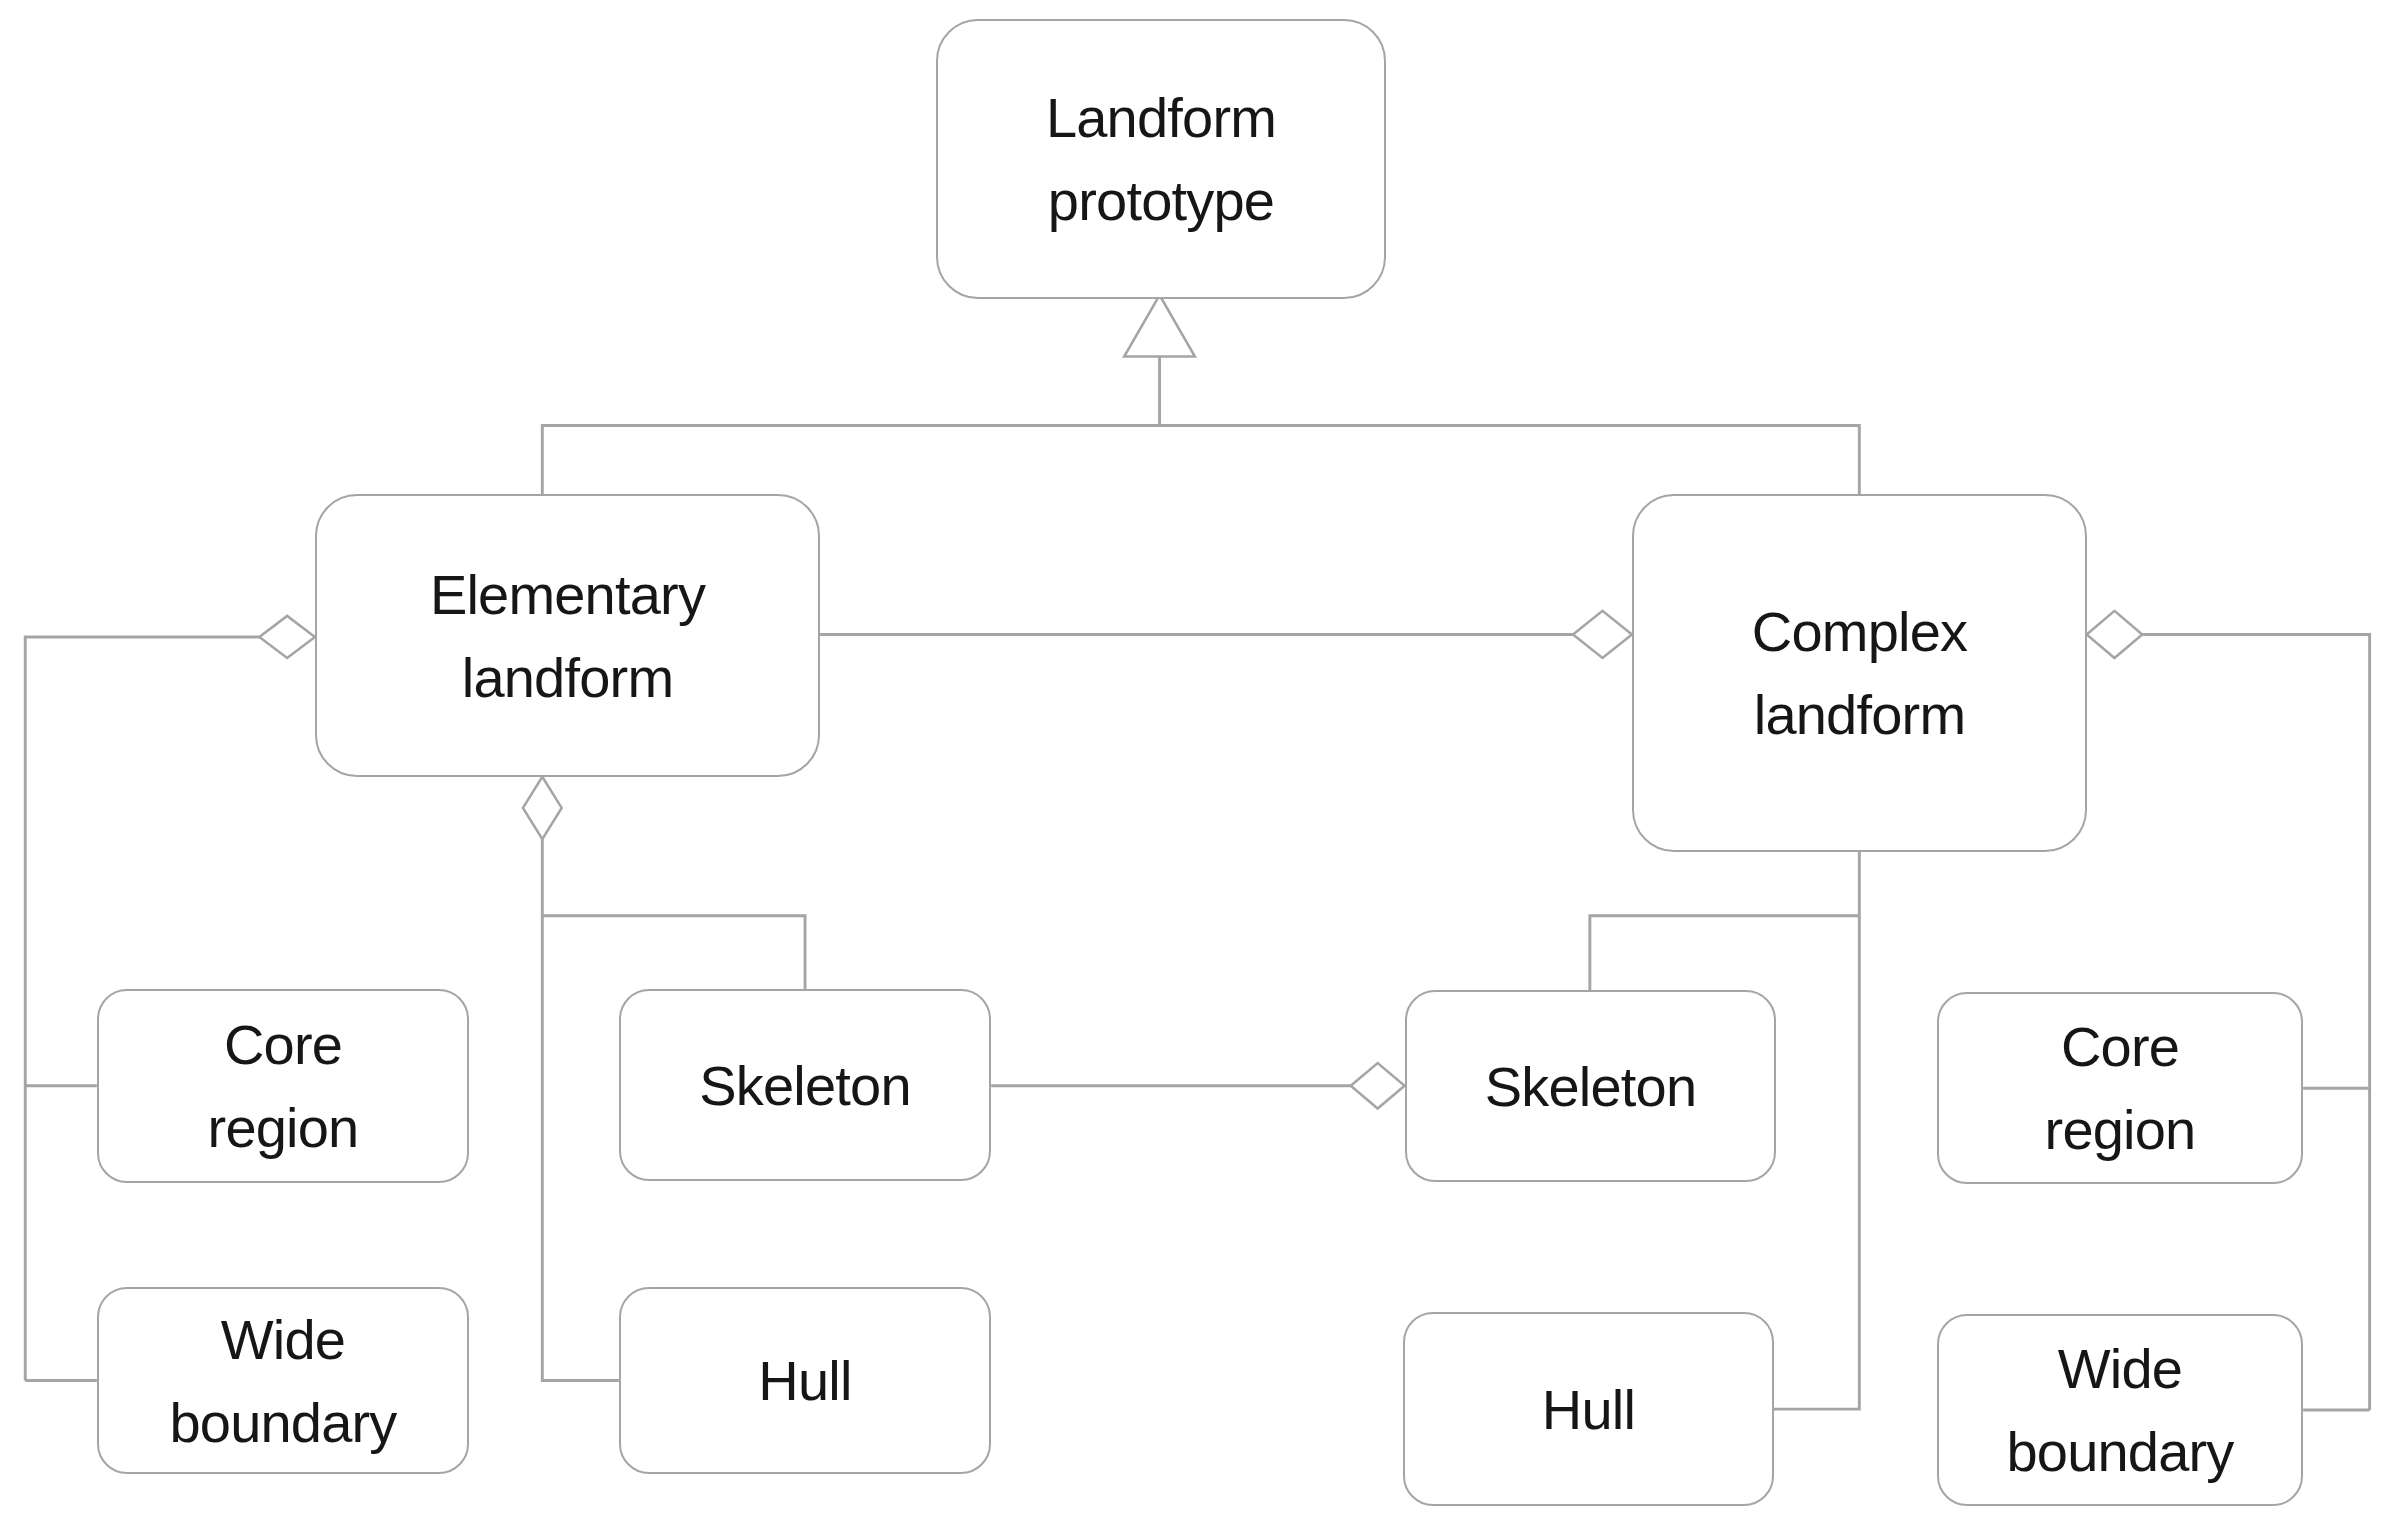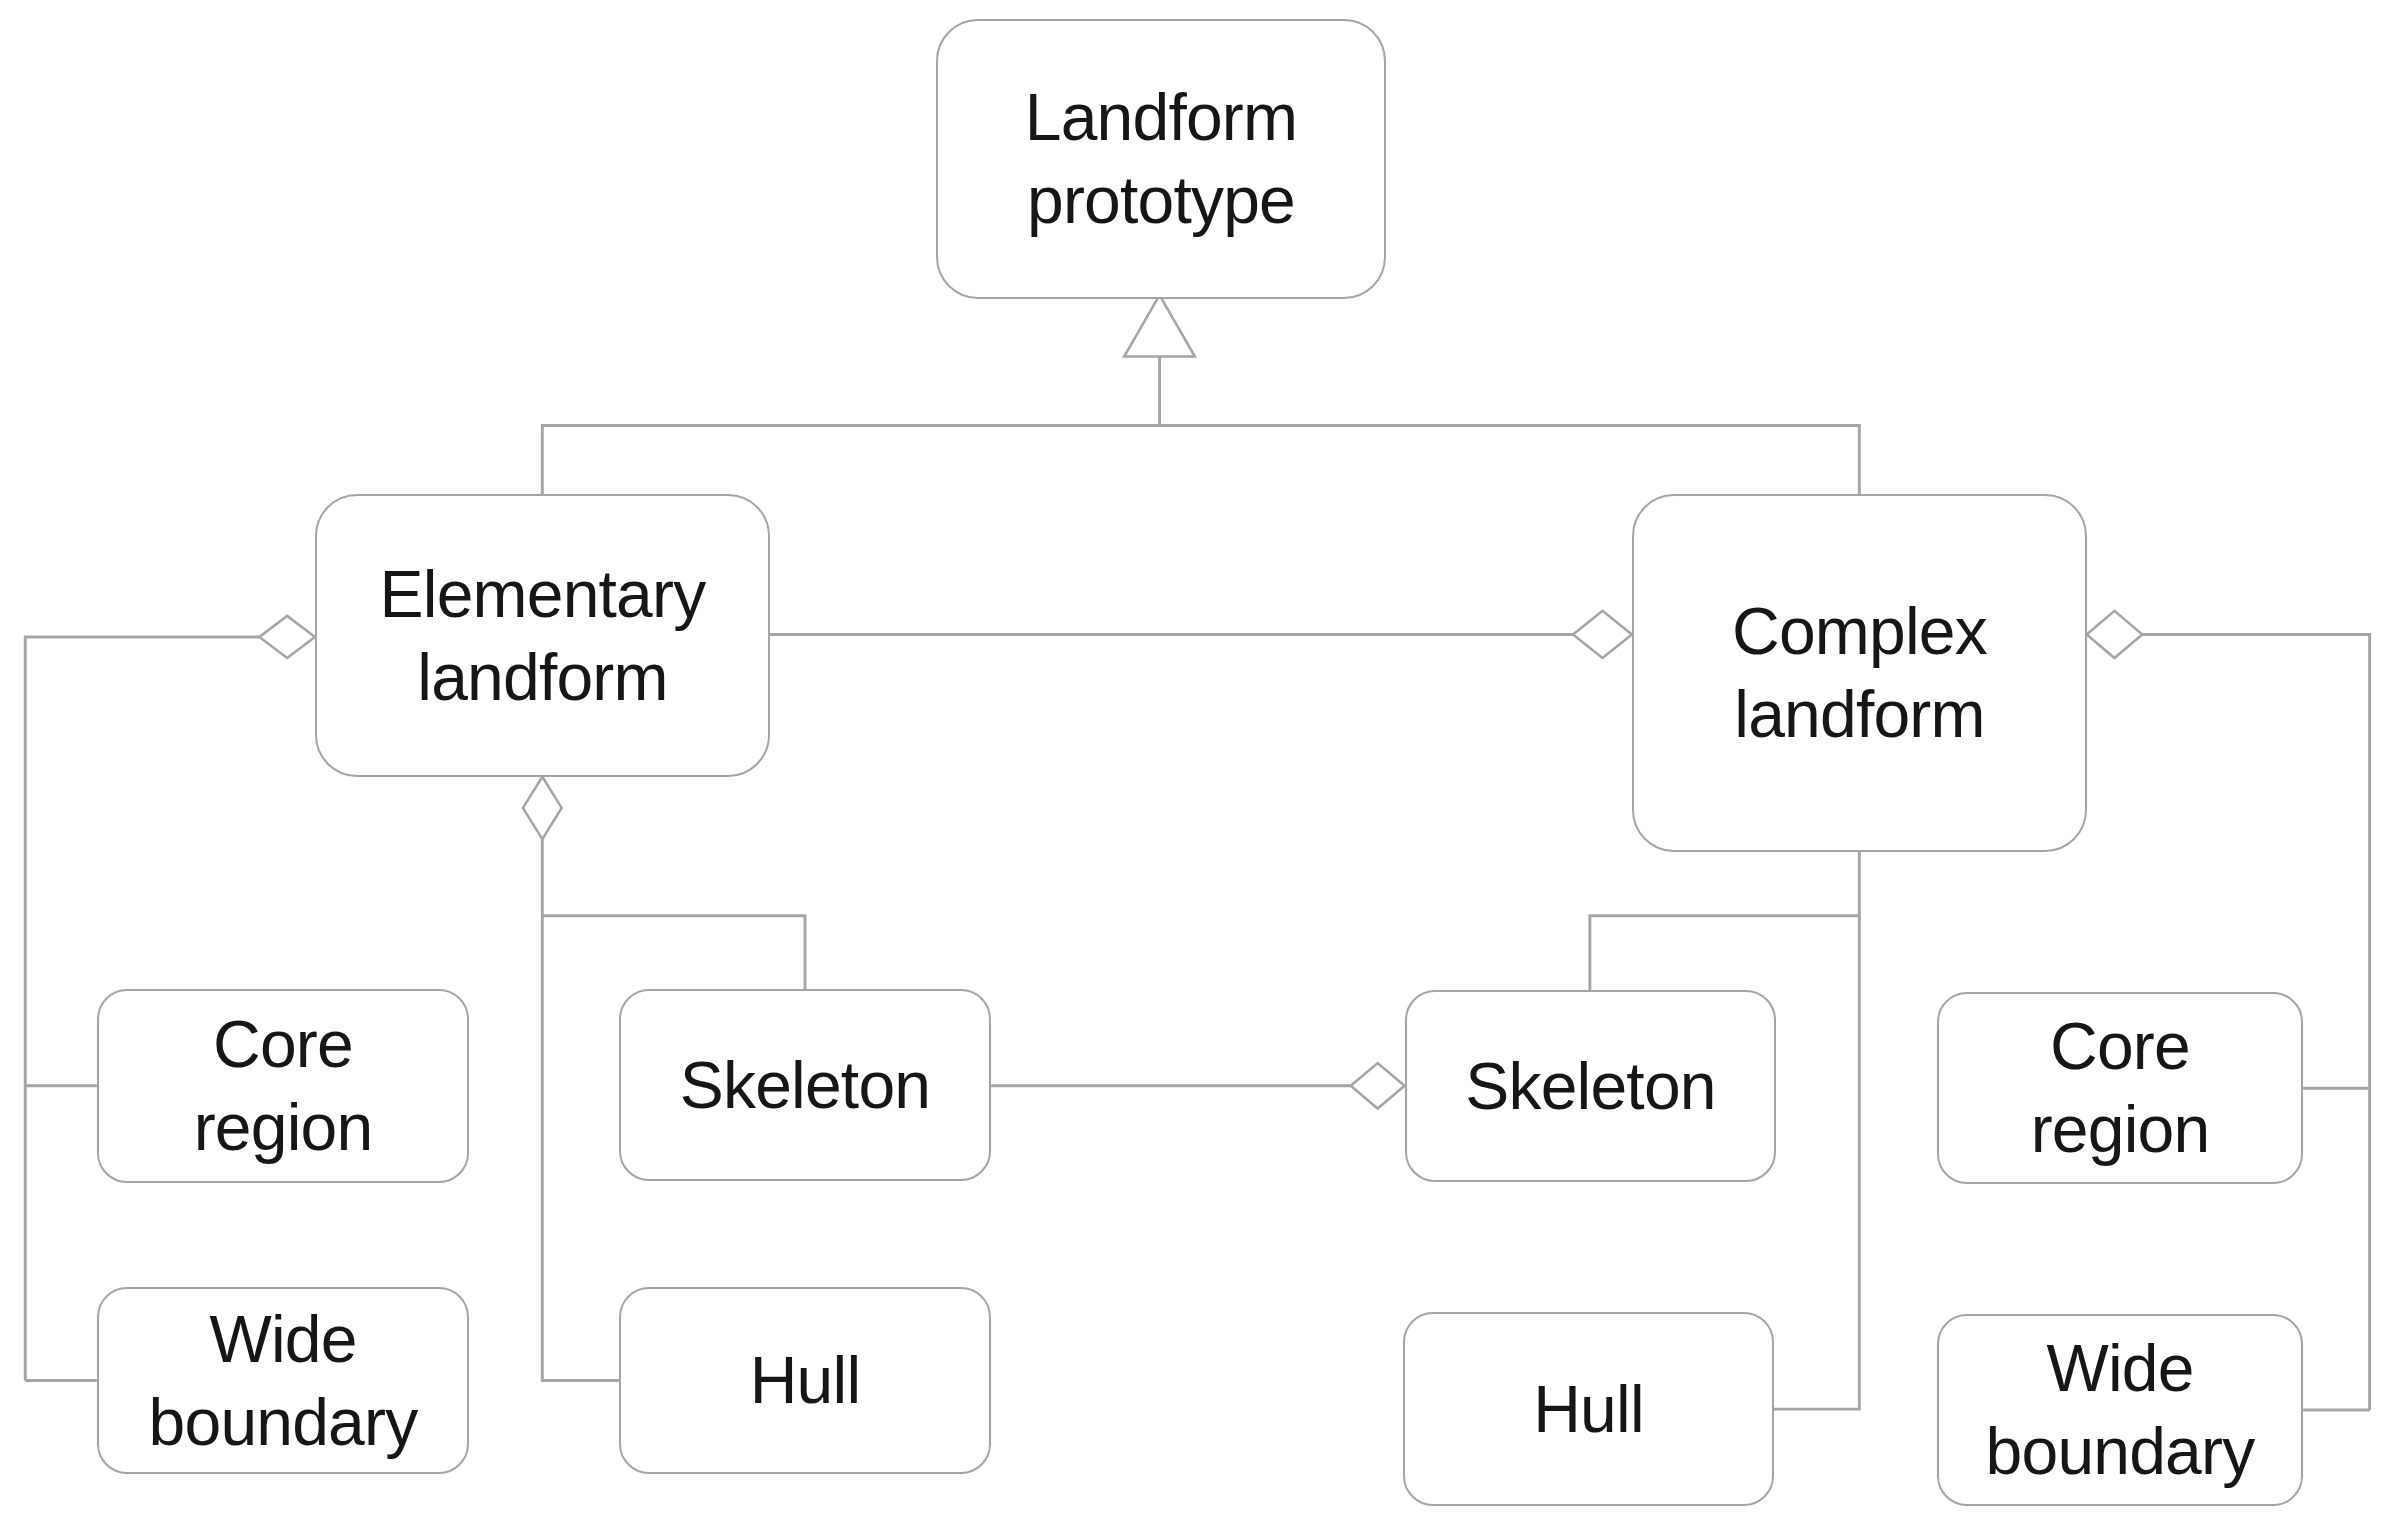--- a/index.html
+++ b/index.html
@@ -33,33 +33,33 @@
   .node {
     position: absolute;
     box-sizing: border-box;
     background: #ffffff;
     border: 2.5px solid #a5a5a5;
     display: flex;
     align-items: center;
     justify-content: center;
     text-align: center;
     color: #161616;
-    font-size: 66px;
+    font-size: 56px;
     line-height: 83px;
     letter-spacing: -0.8px;
   }
   .node .label {
     white-space: pre-line;
   }
   .node.big   { border-radius: 42px; }
   .node.small { border-radius: 30px; }
 
   
   #n-landform-prototype  { left: 936px; top: 18.5px;   width: 450px; height: 280px; }
-  #n-elementary-landform { left: 315px;  top: 494px;  width: 455px; height: 283px; }
+  #n-elementary-landform { left: 315px;  top: 494px;  width: 505px; height: 283px; }
   #n-complex-landform    { left: 1632px; top: 494px;  width: 455px; height: 358px; }
   #n-core-region-left    { left: 97px;  top: 989px; width: 372px; height: 194px; }
   #n-skeleton-left       { left: 619px;  top: 989px; width: 372px; height: 192px; }
   #n-skeleton-right      { left: 1405px; top: 990px; width: 371px; height: 192px; }
   #n-core-region-right   { left: 1937px; top: 992px; width: 366px; height: 192px; }
   #n-hull-left           { left: 619px;  top: 1287px; width: 372px; height: 187px; }
   #n-wide-boundary-left  { left: 97px;  top: 1287px; width: 372px; height: 187px; }
   #n-hull-right          { left: 1403px; top: 1312px; width: 371px; height: 194px; }
   #n-wide-boundary-right { left: 1937px; top: 1314px; width: 366px; height: 192px; }
 </style>

